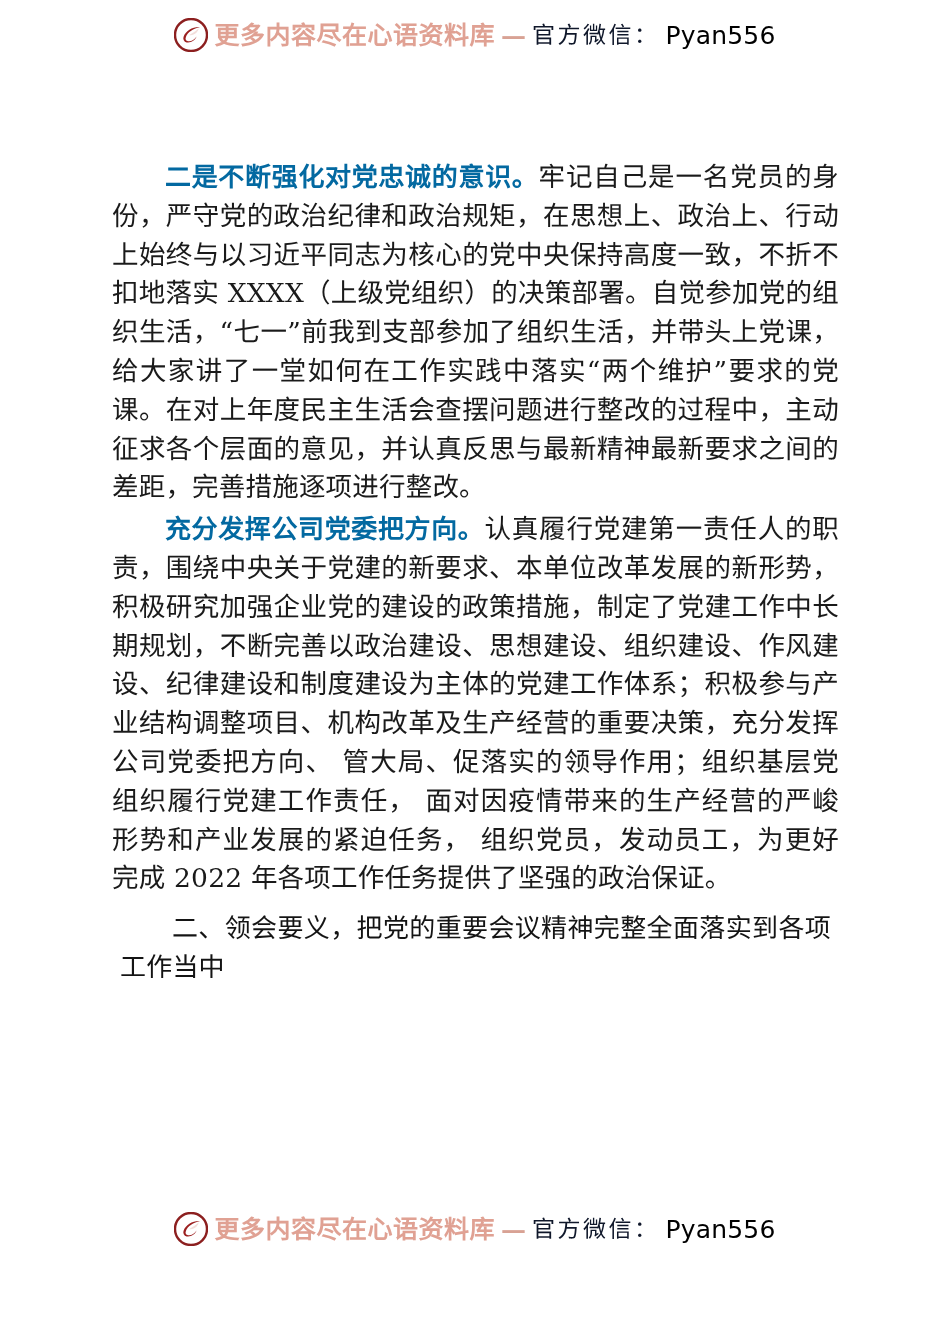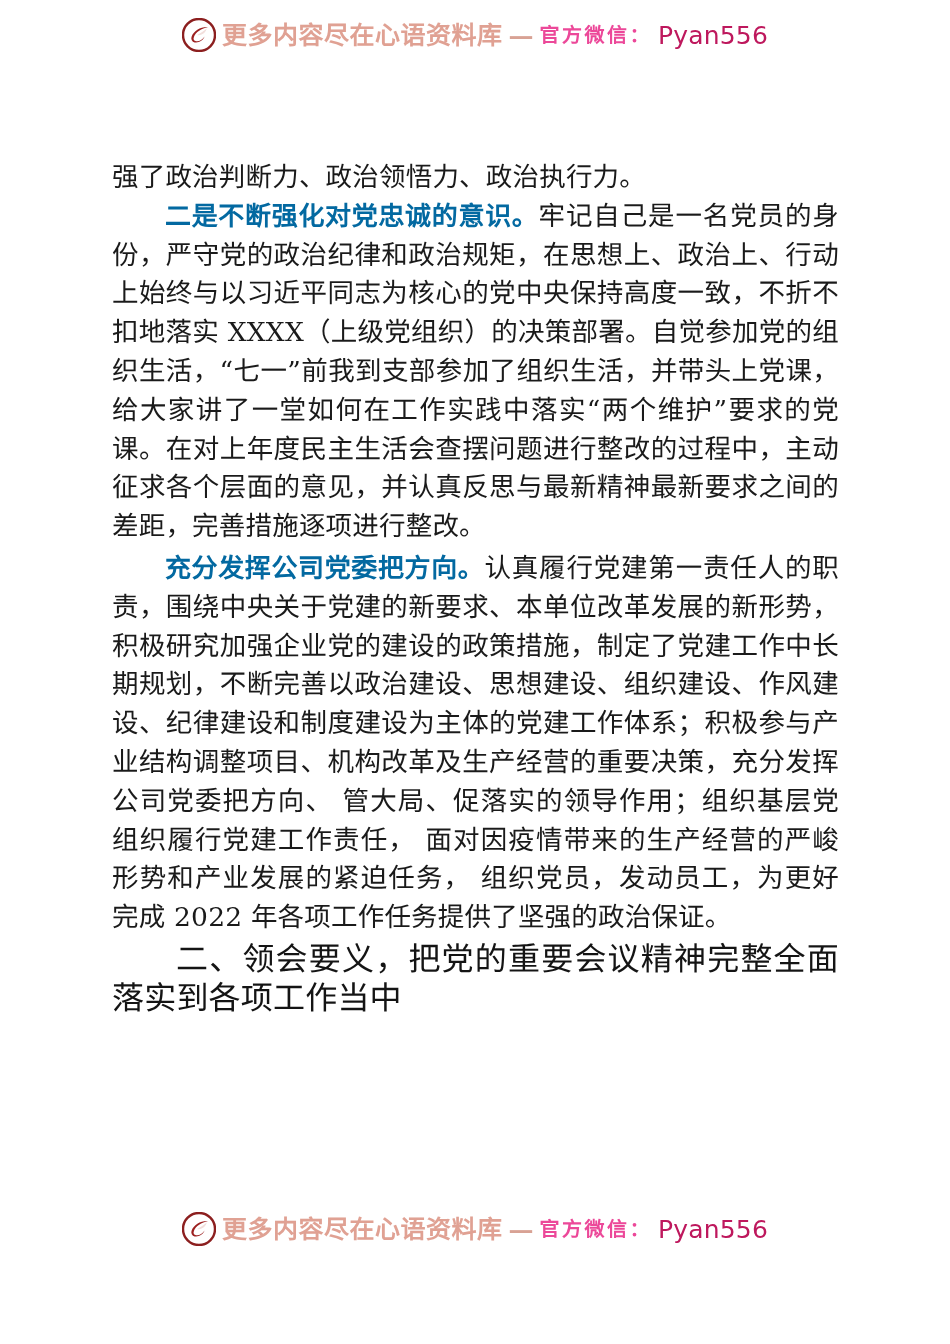--- a/index.html
+++ b/index.html
@@ -51,31 +51,31 @@
     line-height: 1;
   }
   .wm-dash {
     font-size: 25px;
     font-weight: 700;
     color: #d8a294;
     line-height: 1;
   }
   .wm-text-wechat {
     font-family: "DejaVu Serif", "Liberation Serif", serif;
-    font-size: 20px;
-    font-weight: 700;
-    color: #ec4899;
+    font-size: 23px;
+    font-weight: 400;
+    color: #0f172a;
     letter-spacing: 2.5px;
     line-height: 1;
   }
   .wm-text-id {
     font-family: "DejaVu Sans", "Liberation Sans", sans-serif;
     font-size: 25px;
     font-weight: 400;
-    color: #be185d;
+    color: #000000;
     letter-spacing: 0.2px;
     line-height: 1;
   }
 
   
   .doc-body {
     position: absolute;
     left: 112px;
     top: 158px;
     width: 727px;
@@ -95,23 +95,23 @@
 
   .lead-bold {
     font-family: "DejaVu Sans", "Liberation Sans", sans-serif;
     font-weight: 700;
     font-size: 26px;
     color: #0369a1;
     letter-spacing: 0px;
   }
 
   .section-heading {
-    margin: 0;
+    margin: 8px;
     font-family: "DejaVu Sans", "Liberation Sans", sans-serif;
-    font-size: 32px;
+    font-size: 26px;
     font-weight: 500;
     line-height: 38.8px;
     color: #141414;
     text-align: justify;
     text-justify: inter-character;
     text-indent: 2em;
     letter-spacing: 0.2px;
   }
 
   .gap-sm { height: 3px; }
@@ -131,21 +131,20 @@
       </svg>
     </span>
     <span class="wm-text-main">更多内容尽在心语资料库</span>
     <span class="wm-dash">—</span>
     <span class="wm-text-wechat">官方微信：</span>
     <span class="wm-text-id">Pyan556</span>
   </div>
 
   <div class="doc-body">
 
-    <p class="para">强了政治判断力、政治领悟力、政治执行力。</p>
 
     <p class="para indent"><span class="lead-bold">二是不断强化对党忠诚的意识。</span><span>牢记自己是一名党员的身份，严守党的政治纪律和政治规矩，在思想上、政治上、行动上始终与以习近平同志为核心的党中央保持高度一致，不折不扣地落实 XXXX（上级党组织）的决策部署。自觉参加党的组织生活，“七一”前我到支部参加了组织生活，并带头上党课，给大家讲了一堂如何在工作实践中落实“两个维护”要求的党课。在对上年度民主生活会查摆问题进行整改的过程中，主动征求各个层面的意见，并认真反思与最新精神最新要求之间的差距，完善措施逐项进行整改。</span></p>
 
     <div class="gap-sm"></div>
 
     <p class="para indent"><span class="lead-bold">充分发挥公司党委把方向。</span><span>认真履行党建第一责任人的职责，围绕中央关于党建的新要求、本单位改革发展的新形势，积极研究加强企业党的建设的政策措施，制定了党建工作中长期规划，不断完善以政治建设、思想建设、组织建设、作风建设、纪律建设和制度建设为主体的党建工作体系；积极参与产业结构调整项目、机构改革及生产经营的重要决策，充分发挥公司党委把方向、 管大局、促落实的领导作用；组织基层党组织履行党建工作责任， 面对因疫情带来的生产经营的严峻形势和产业发展的紧迫任务， 组织党员，发动员工，为更好完成 2022 年各项工作任务提供了坚强的政治保证。</span></p>
 
     <div class="gap-sm"></div>
 
     <p class="section-heading">二、领会要义，把党的重要会议精神完整全面落实到各项工作当中</p>

